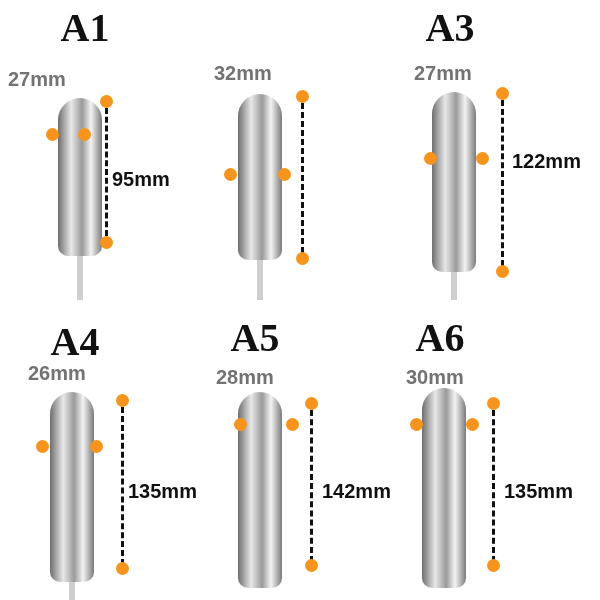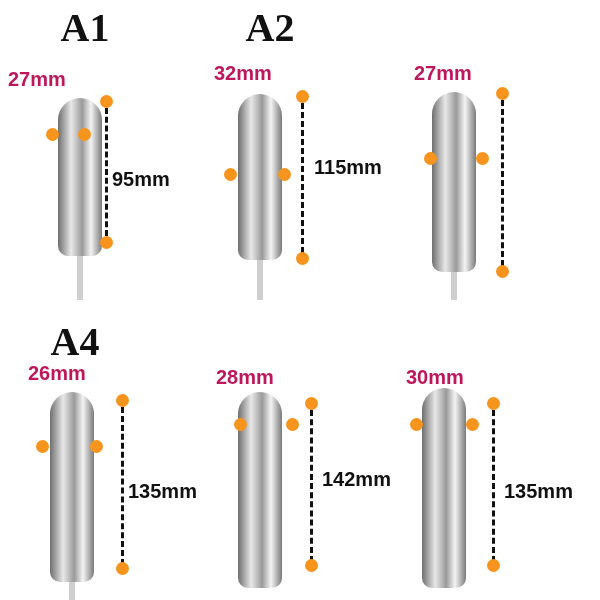--- a/index.html
+++ b/index.html
@@ -1,21 +1,21 @@
 <!DOCTYPE html>
 <html><head>
 <meta charset="utf-8">
 <style>
   html, body { margin:0; padding:0; background:#ffffff; }
   body { width:600px; height:600px; position:relative; overflow:hidden;
          font-family:"Liberation Sans", sans-serif; }
   .cell { position:absolute; width:200px; height:300px;font-weight:bold; }
   .model { position:absolute; top:4px; left:0; width:200px; text-align:center;
            font-family:"Liberation Serif", serif; font-size:40px; color:#111; }
-  .width-label { position:absolute; font-size:20px; color:#be185d; }
+  .width-label { position:absolute; font-size:20px; color:#737373; }
   .len-label { position:absolute; font-size:20px; color:#111; }
   .item { position:absolute; width:44px; border-radius:22px 22px 10px 10px;
           background:linear-gradient(90deg,#6e6e6e 0%,#e8e8e8 30%,#9a9a9a 55%,#f4f4f4 75%,#7a7a7a 100%); }
   .cord { position:absolute; width:6px; background:#cfcfcf; }
   .dot { position:absolute; width:13px; height:13px; border-radius:50%; background:#f7941d; }
   .vline { position:absolute; width:0; border-left:3px dashed #111; }
 </style>
 </head>
 <body>
 
@@ -26,68 +26,70 @@
   <div class="cord" style="left:77px;top:256px;height:44px"></div>
   <div class="dot" style="left:46px;top:128px"></div>
   <div class="dot" style="left:78px;top:128px"></div>
   <div class="dot" style="left:100px;top:95px"></div>
   <div class="vline" style="left:105px;top:108px;height:128px"></div>
   <div class="dot" style="left:100px;top:236px"></div>
   <div class="len-label" style="left:112px;top:168px">95mm</div>
 </div>
 
 <div class="cell" style="left:200px;top:0">
-  <div class="model" style="left:-30px">A2</div>
   <div class="width-label" style="left:14px;top:62px">32mm</div>
   <div class="item" style="left:38px;top:94px;height:166px"></div>
   <div class="cord" style="left:57px;top:260px;height:40px"></div>
   <div class="dot" style="left:24px;top:168px"></div>
   <div class="dot" style="left:78px;top:168px"></div>
   <div class="dot" style="left:96px;top:90px"></div>
   <div class="vline" style="left:101px;top:103px;height:150px"></div>
   <div class="dot" style="left:96px;top:252px"></div>
-  <div class="len-label" style="left:114px;top:156px">115mm</div>
 </div>
 
 <div class="cell" style="left:400px;top:0">
+  <div class="model" style="left:-50px">A3</div>
   <div class="width-label" style="left:14px;top:62px">27mm</div>
   <div class="item" style="left:32px;top:92px;height:180px"></div>
   <div class="cord" style="left:51px;top:272px;height:28px"></div>
   <div class="dot" style="left:24px;top:152px"></div>
   <div class="dot" style="left:76px;top:152px"></div>
   <div class="dot" style="left:96px;top:87px"></div>
   <div class="vline" style="left:101px;top:100px;height:166px"></div>
   <div class="dot" style="left:96px;top:265px"></div>
+  <div class="len-label" style="left:112px;top:150px">122mm</div>
 </div>
 
 <div class="cell" style="left:0;top:300px">
   <div class="model" style="left:-25px;top:18px">A4</div>
   <div class="width-label" style="left:28px;top:62px">26mm</div>
   <div class="item" style="left:50px;top:92px;height:190px"></div>
   <div class="cord" style="left:69px;top:282px;height:18px"></div>
   <div class="dot" style="left:36px;top:140px"></div>
   <div class="dot" style="left:90px;top:140px"></div>
   <div class="dot" style="left:116px;top:94px"></div>
   <div class="vline" style="left:121px;top:107px;height:158px"></div>
   <div class="dot" style="left:116px;top:262px"></div>
   <div class="len-label" style="left:128px;top:180px">135mm</div>
 </div>
 
 <div class="cell" style="left:200px;top:300px">
+  <div class="model" style="left:-45px;top:14px">A5</div>
   <div class="width-label" style="left:16px;top:66px">28mm</div>
   <div class="item" style="left:38px;top:92px;height:196px"></div>
   <div class="dot" style="left:34px;top:118px"></div>
   <div class="dot" style="left:86px;top:118px"></div>
   <div class="dot" style="left:105px;top:97px"></div>
   <div class="vline" style="left:110px;top:110px;height:152px"></div>
   <div class="dot" style="left:105px;top:259px"></div>
-  <div class="len-label" style="left:122px;top:168px">142mm</div>
+  <div class="len-label" style="left:122px;top:180px">142mm</div>
 </div>
 
 <div class="cell" style="left:400px;top:300px">
+  <div class="model" style="left:-60px;top:14px">A6</div>
   <div class="width-label" style="left:6px;top:66px">30mm</div>
   <div class="item" style="left:22px;top:88px;height:200px"></div>
   <div class="dot" style="left:10px;top:118px"></div>
   <div class="dot" style="left:66px;top:118px"></div>
   <div class="dot" style="left:87px;top:97px"></div>
   <div class="vline" style="left:92px;top:110px;height:152px"></div>
   <div class="dot" style="left:87px;top:259px"></div>
   <div class="len-label" style="left:104px;top:180px">135mm</div>
 </div>
 

